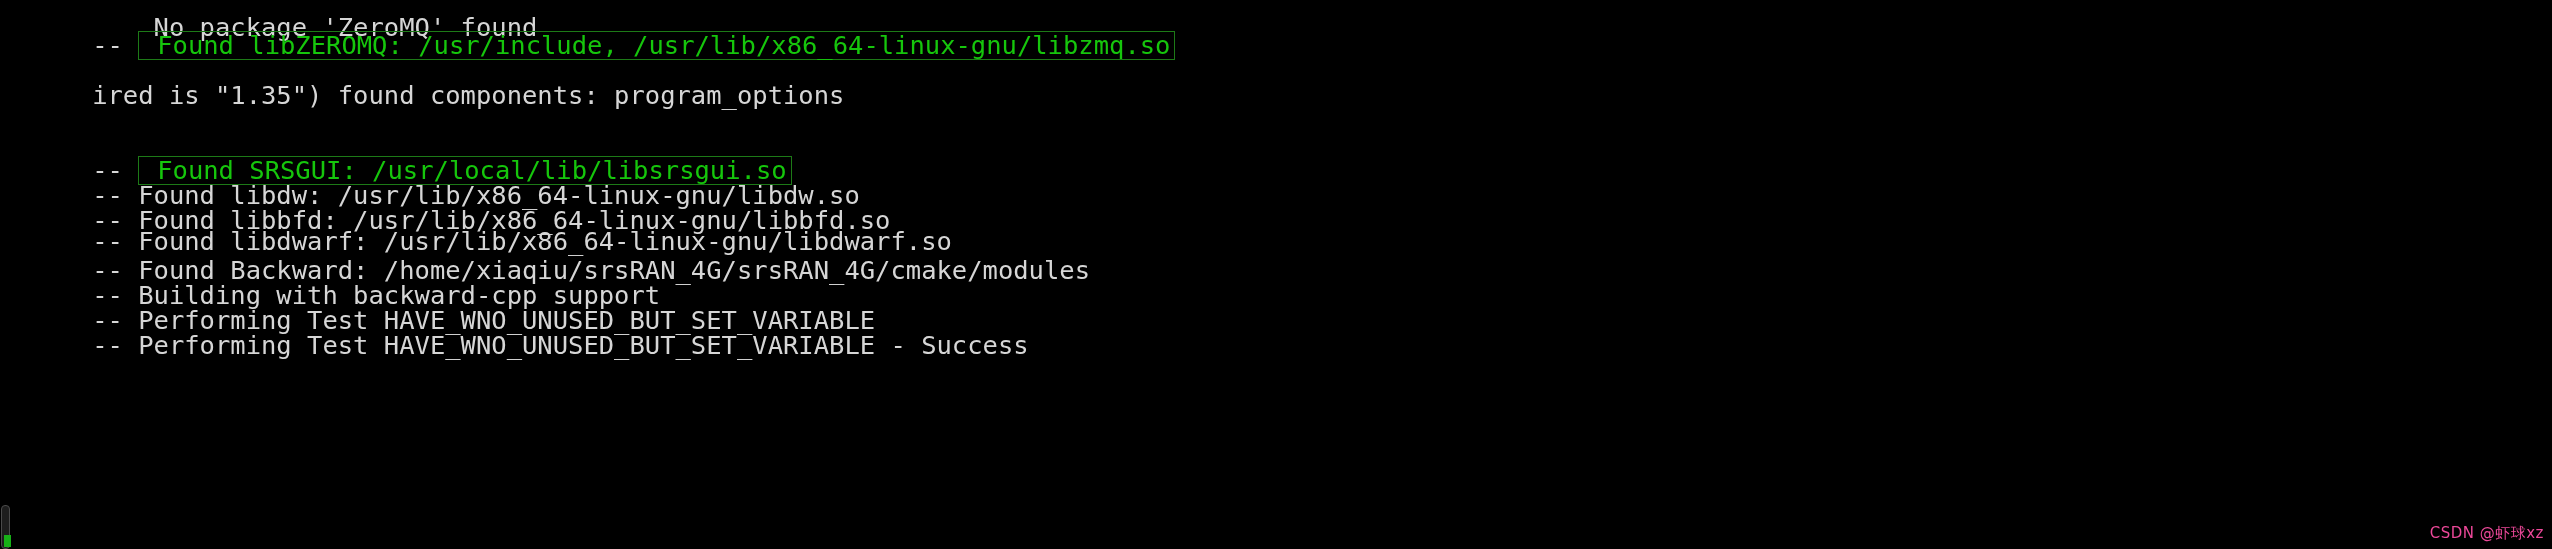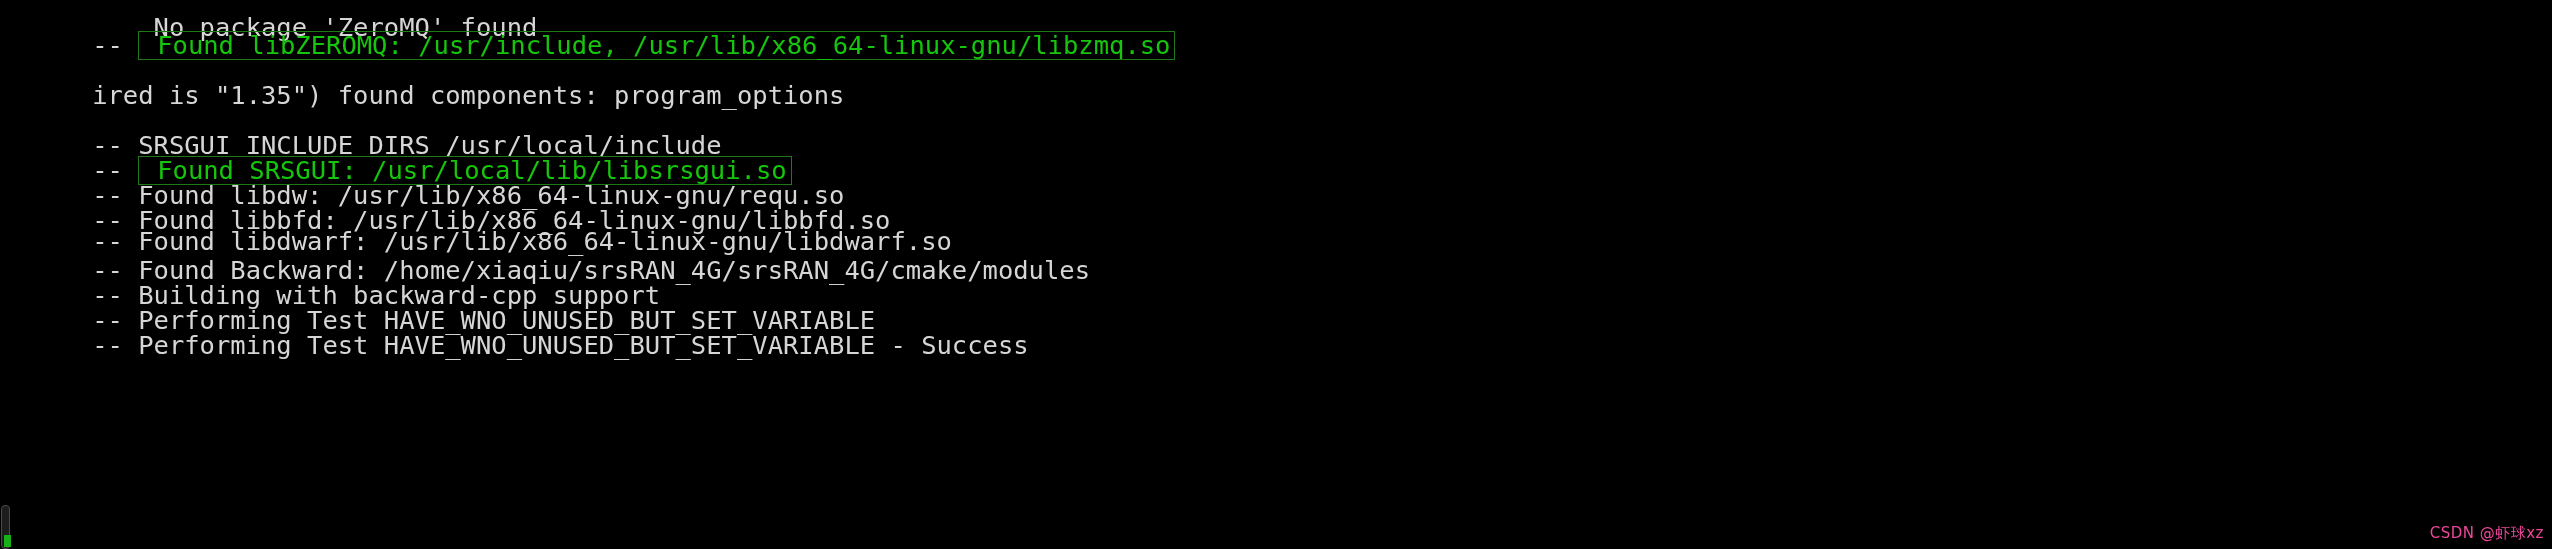--- a/index.html
+++ b/index.html
@@ -120,30 +120,27 @@
     <div class="line" style="top:8px; left:0;">
       <span class="txt dashes">-- </span><span class="hl">Found libZEROMQ: /usr/include, /usr/lib/x86_64-linux-gnu/libzmq.so</span>
     </div>
 
 
     <div class="line" style="top:58px; left:0;">
       <span class="txt">ired is "1.35") found components: program_options</span>
     </div>
 
 
-    <div class="line" style="top:108px; left:0;">
-      <span class="txt">-- SRSGUI INCLUDE DIRS /usr/local/include</span>
-    </div>
 
     <div class="line" style="top:133px; left:0;">
       <span class="txt dashes">-- </span><span class="hl">Found SRSGUI: /usr/local/lib/libsrsgui.so</span>
     </div>
 
     <div class="line" style="top:158px; left:0;">
-      <span class="txt">-- Found libdw: /usr/lib/x86_64-linux-gnu/requ.so</span>
+      <span class="txt">-- Found libdw: /usr/lib/x86_64-linux-gnu/libdw.so</span>
     </div>
 
     <div class="line" style="top:183px; left:0;">
       <span class="txt">-- Found libbfd: /usr/lib/x86_64-linux-gnu/libbfd.so</span>
     </div>
 
     <div class="line" style="top:204px; left:0;">
       <span class="txt">-- Found libdwarf: /usr/lib/x86_64-linux-gnu/libdwarf.so</span>
     </div>
 

